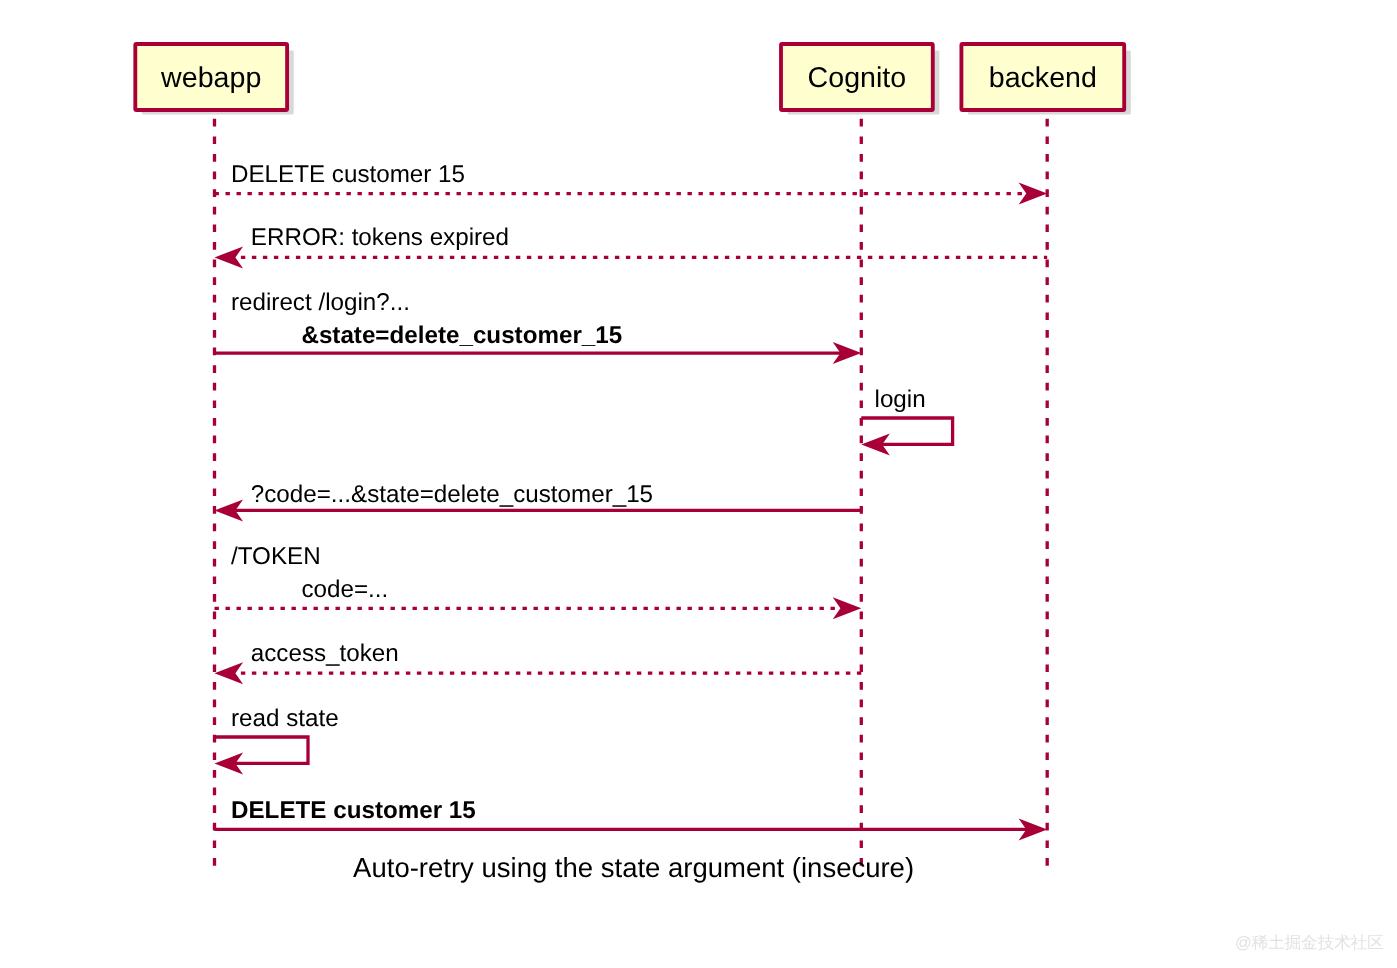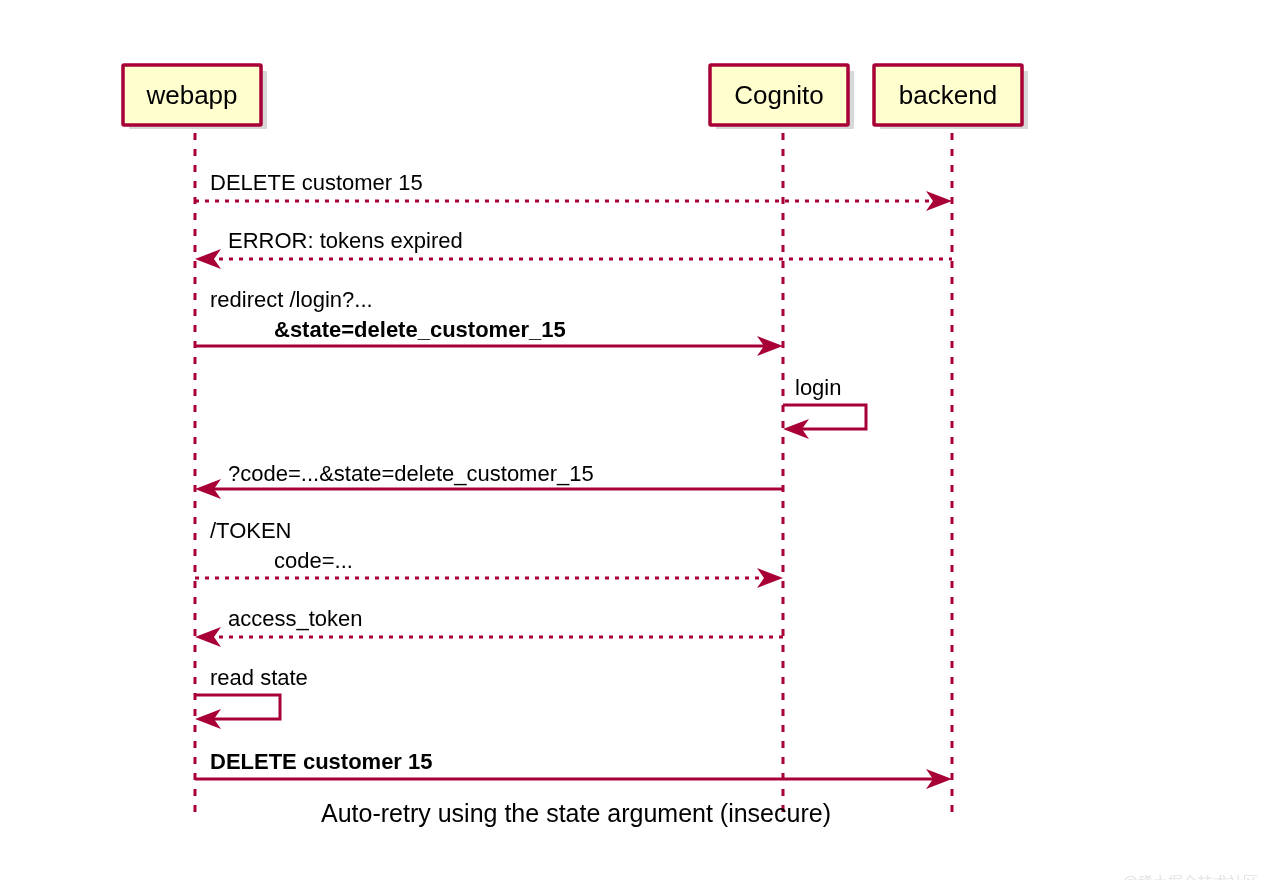--- a/index.html
+++ b/index.html
@@ -11,21 +11,20 @@
     width: 1270px;
     height: 880px;
     position: relative;
     overflow: hidden;
     font-family: "Liberation Sans", sans-serif;
     -webkit-font-smoothing: antialiased;
   }
   #diagram-root {
     position: absolute;
     inset: 0;
-    margin-top: 25px;
   }
   svg#seq {
     position: absolute;
     left: 0;
     top: 0;
     width: 1270px;
     height: 880px;
     display: block;
   }
   .participant-label {

